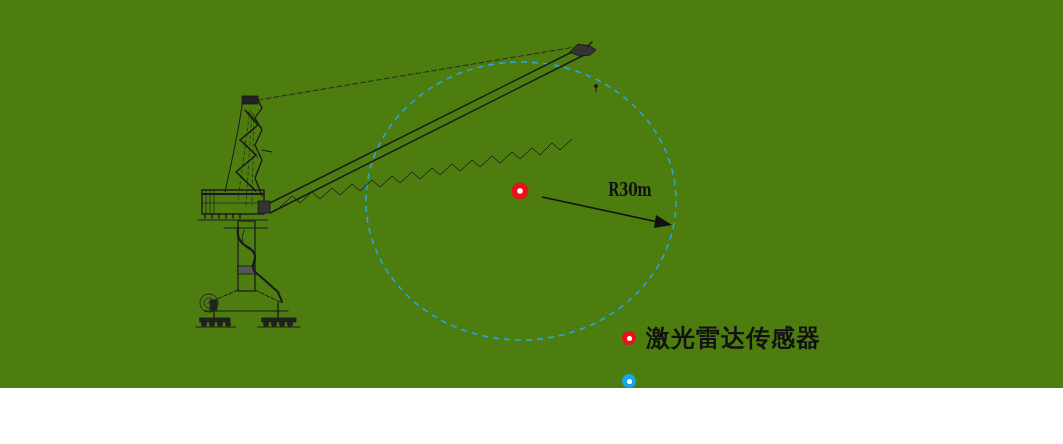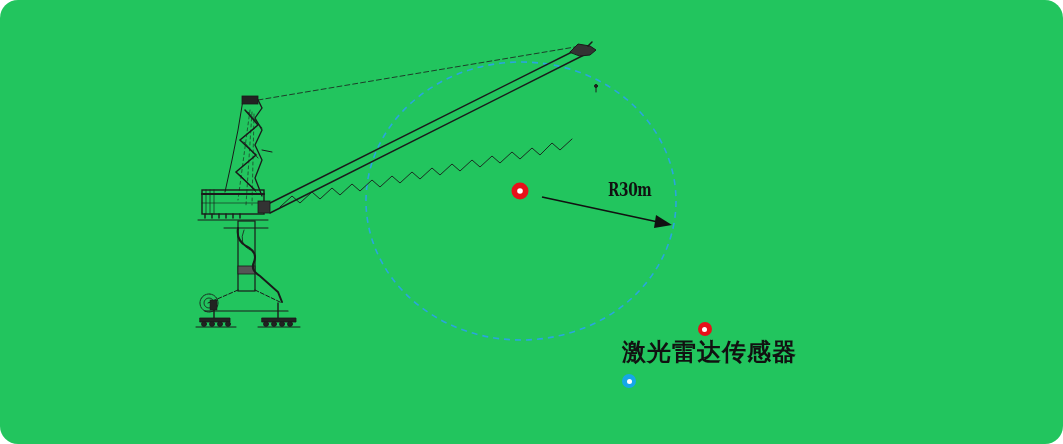--- a/index.html
+++ b/index.html
@@ -1,20 +1,20 @@
 <!DOCTYPE html>
 <html><head>
 <meta charset="utf-8">
 <style>
   html,body{margin:0;padding:0;background:#ffffff;}
-  #stage{position:relative;width:1063px;height:444px;overflow:hidden;background:#22c55e;font-family:"DejaVu Sans",sans-serif;border-radius:18px;}
+  #stage{position:relative;width:1063px;height:388px;overflow:hidden;background:#4d7c0f;font-family:"DejaVu Sans",sans-serif;}
   svg{position:absolute;left:0;top:0;}
   .radius-label{position:absolute;left:608px;top:178px;font-family:"DejaVu Serif",serif;font-weight:bold;font-size:19px;color:#111;transform:scaleX(0.72);transform-origin:left top;letter-spacing:-0.5px;}
   .legend{position:absolute;left:622px;}
-  .legend-row{position:absolute;left:0;display:flex;align-items:center;white-space:nowrap;flex-direction:column;}
+  .legend-row{position:absolute;left:0;display:flex;align-items:center;white-space:nowrap;}
   .legend-dot{width:14px;height:14px;border-radius:50%;position:relative;margin-right:10px;}
   .legend-dot::after{content:"";position:absolute;left:4.5px;top:4.5px;width:5px;height:5px;border-radius:50%;background:#fff;}
   .legend-text{font-size:24px;font-weight:bold;color:#111;letter-spacing:1px;}
 </style>
 </head>
 <body>
 
 <div id="stage">
   <svg width="1063" height="444" viewBox="0 0 1063 444">
 

